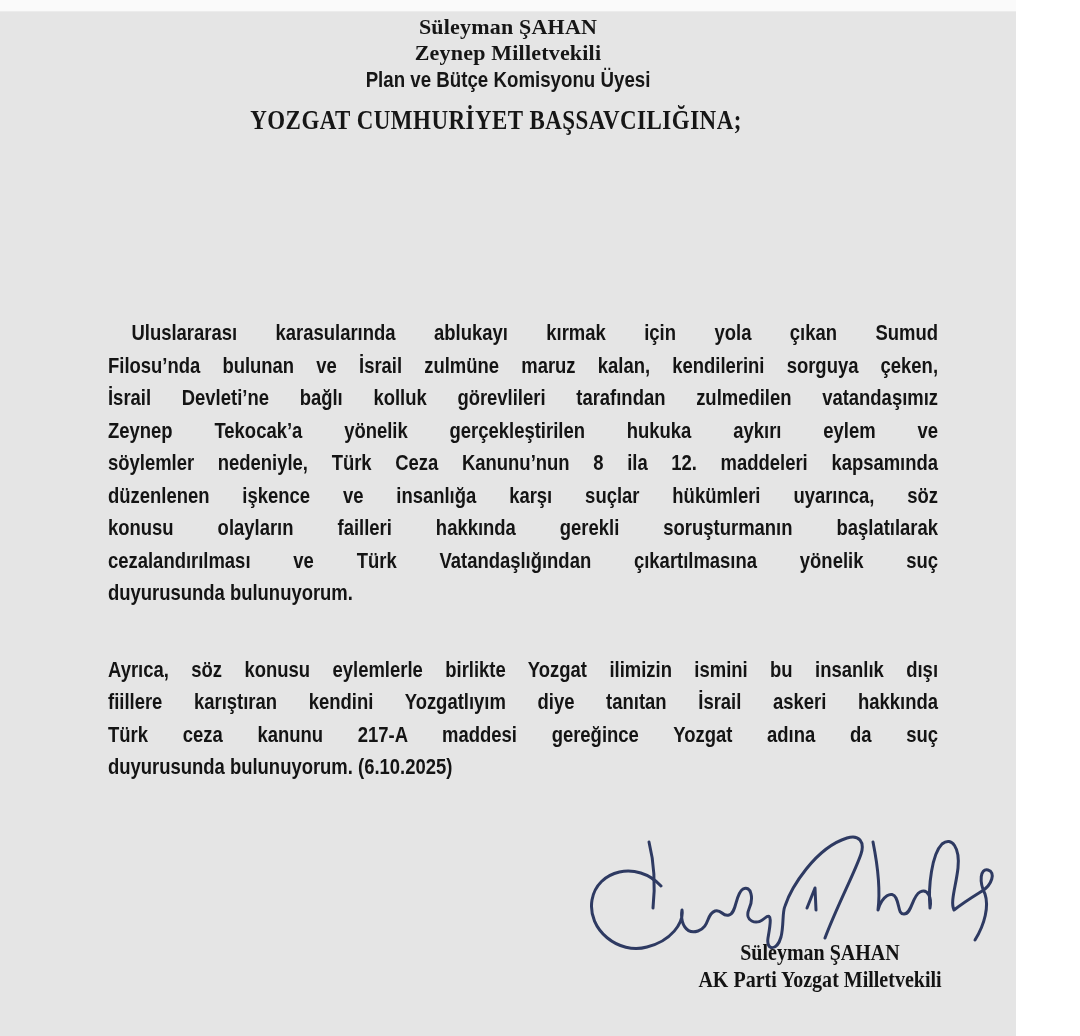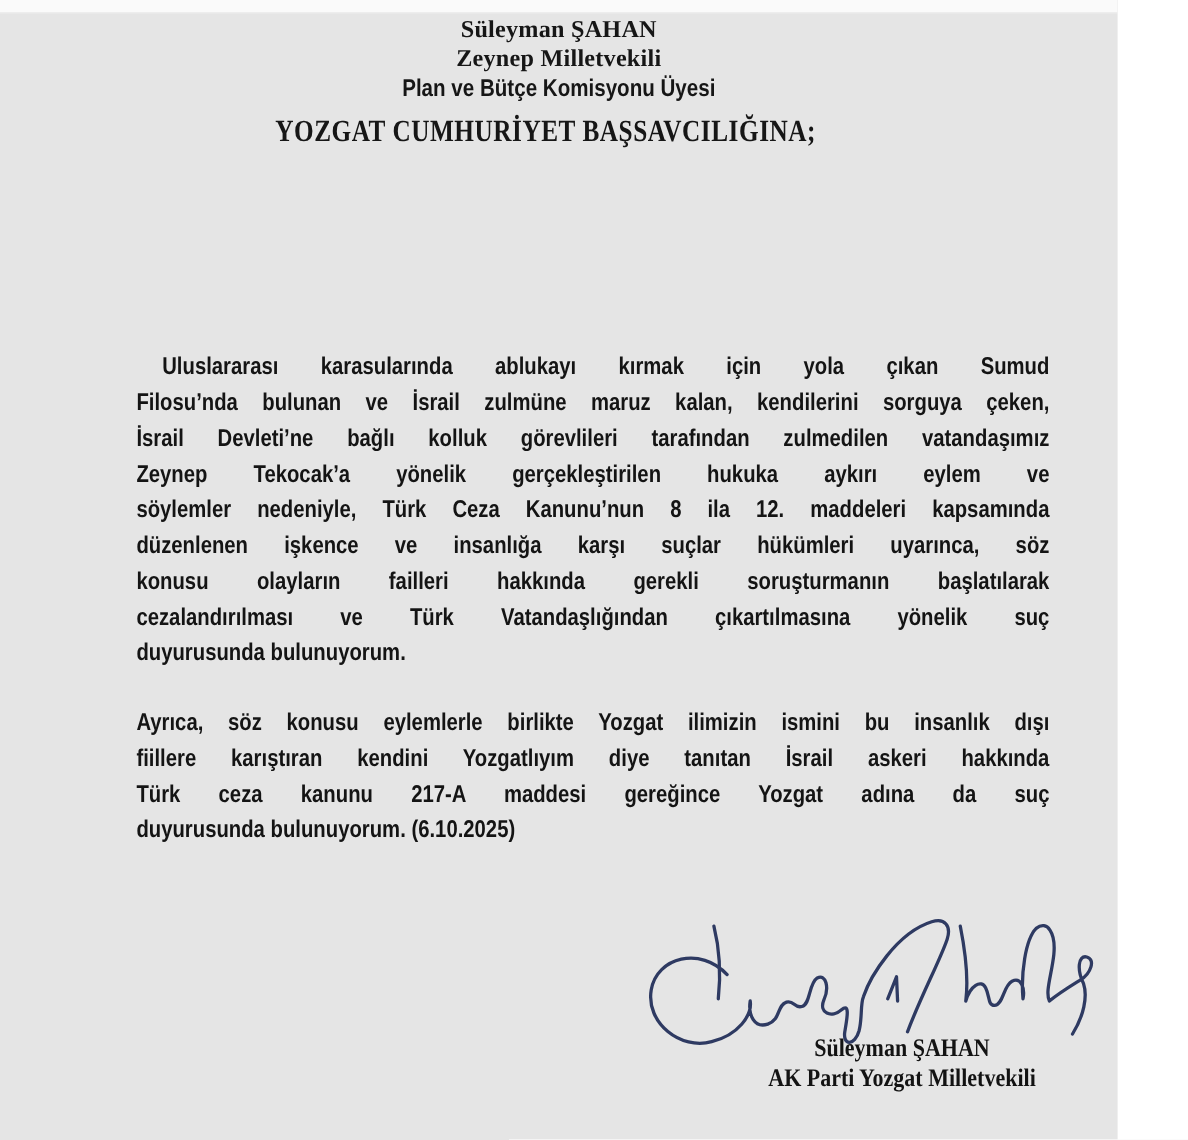--- a/index.html
+++ b/index.html
@@ -19,22 +19,22 @@
   .lh-sans   { font:bold 22px/27px "Liberation Sans", sans-serif; transform:scaleX(.85); }
   
   .addressee {
     position:absolute; top:103px; left:0; width:100%; margin:0;
     text-align:center;
     font:bold 28px/34px "Liberation Serif", serif;
     letter-spacing:.6px;
     transform:translateX(-12px) scaleX(.82);
   }
   
-  .letter-body { position:absolute; left:124px; top:317px; width:830px; }
-  .paragraph + .paragraph { margin-top:31px; }
+  .letter-body { position:absolute; left:108px; top:317px; width:830px; }
+  .paragraph + .paragraph { margin-top:44px; }
   .line {
     font:bold 22px/32.5px "Liberation Sans", sans-serif;
     width:990px; height:32.5px;
     transform:scaleX(.8384); transform-origin:0 0;
     text-align:justify; text-align-last:justify;
     -moz-text-align-last:justify;
     text-justify:inter-word;
     color:#141414;
   }
   .line-last { text-align-last:left; -moz-text-align-last:left; }

